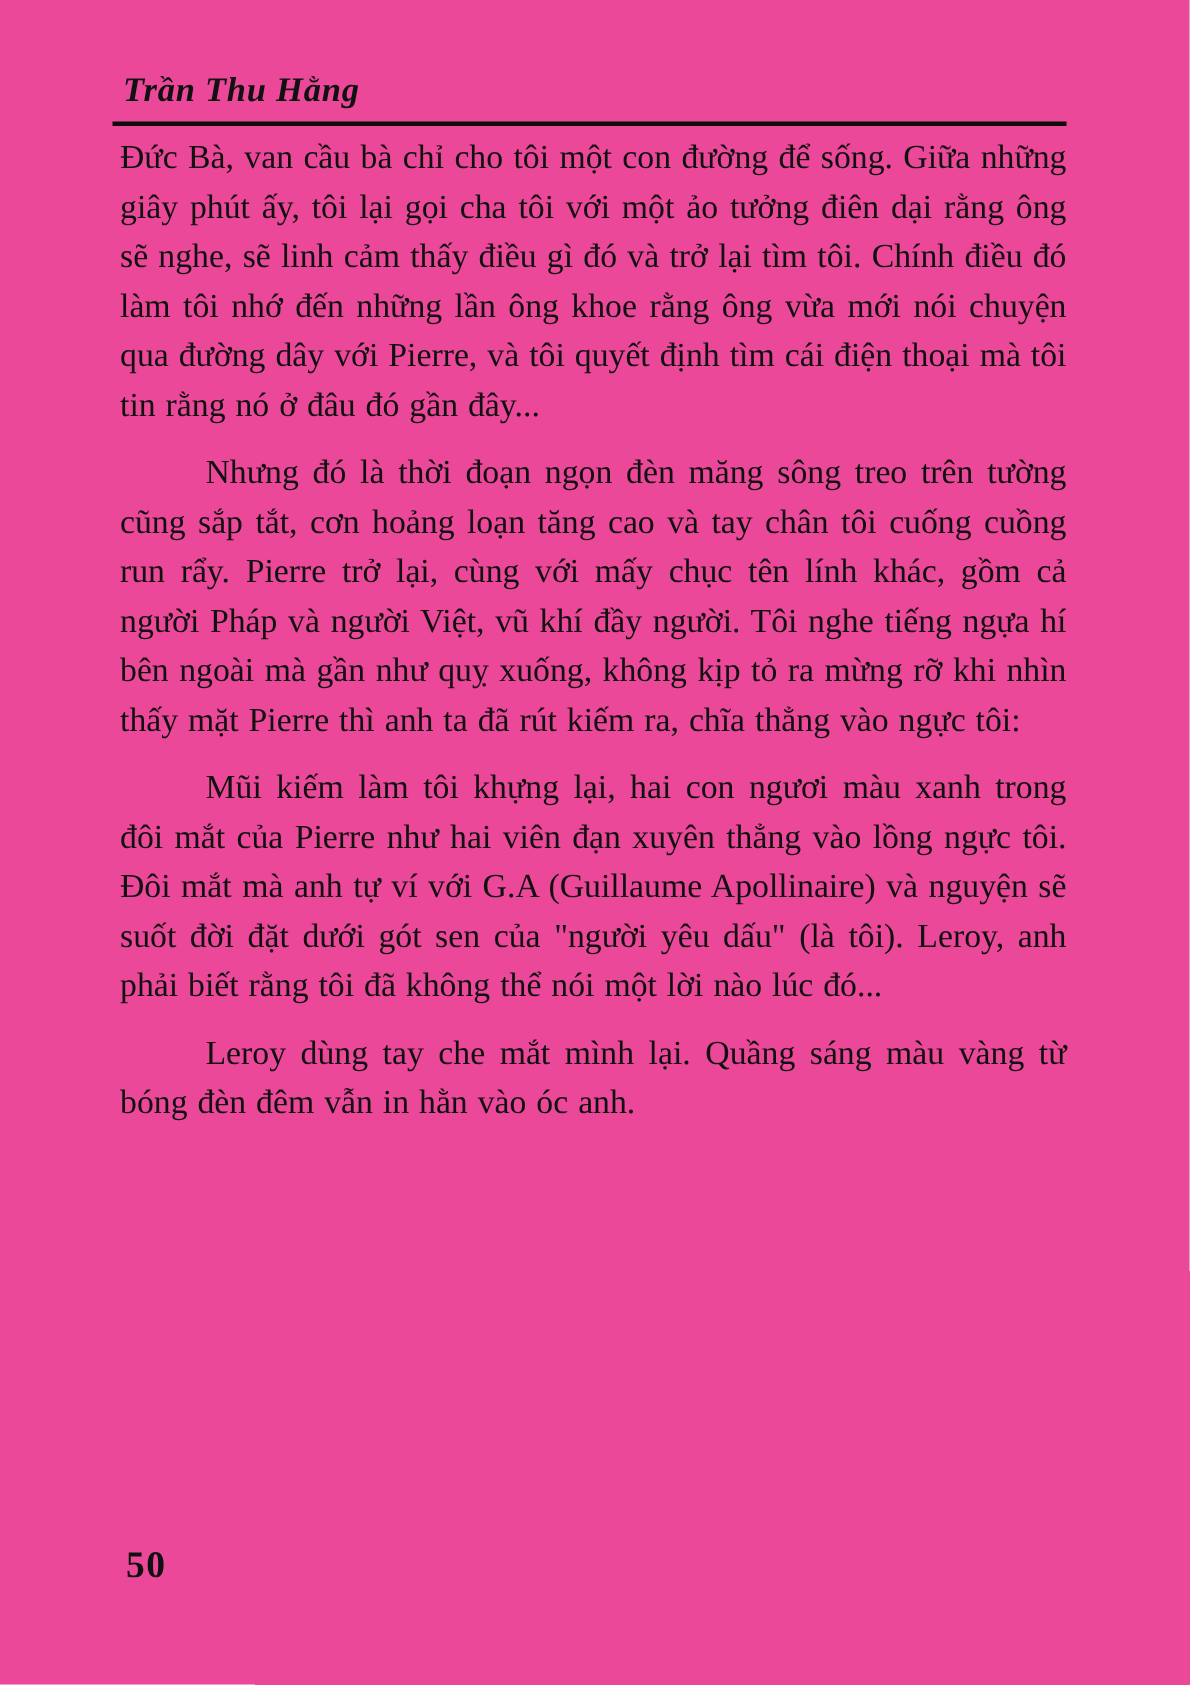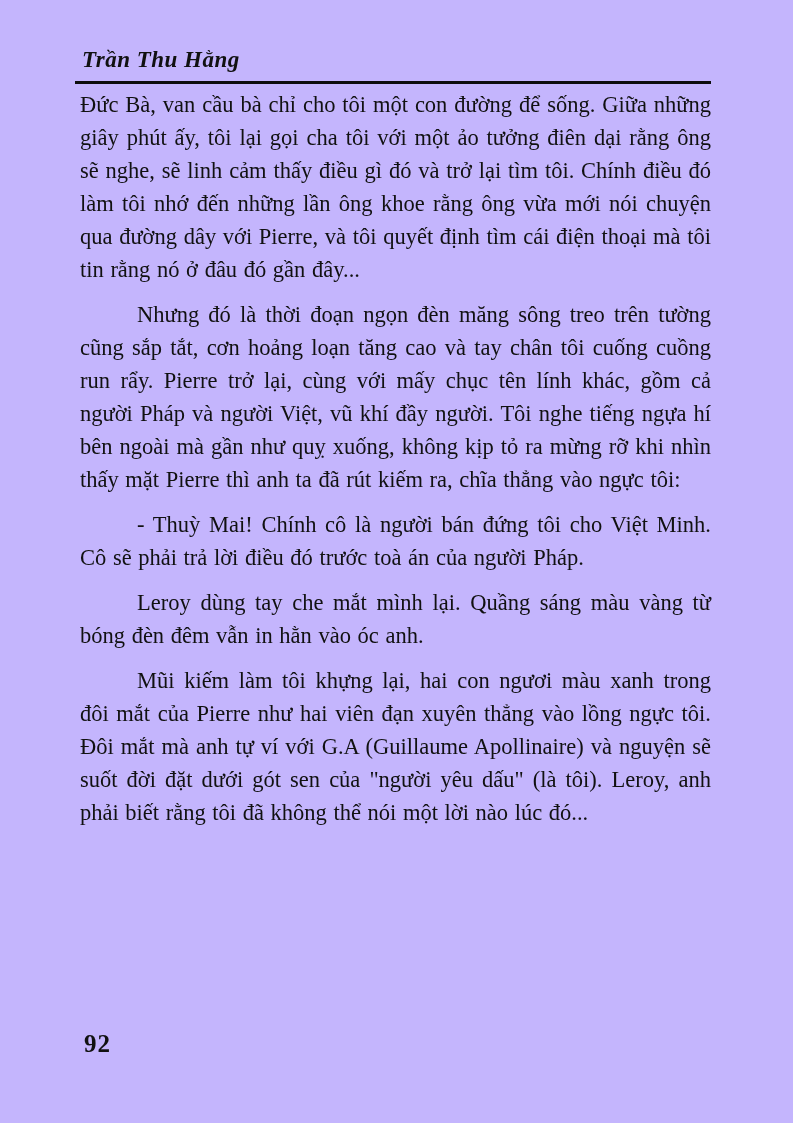--- a/index.html
+++ b/index.html
@@ -5,21 +5,21 @@
   html, body {
     margin: 0;
     padding: 0;
     background: #e8e8e8;
   }
   .page {
     position: relative;
     width: 793px;
     height: 1123px;
     margin: 0 auto;
-    background: #c4b5fd;
+    background: #ec4899;
     color: #111;
     font-family: "Liberation Serif", "DejaVu Serif", serif;
     overflow: hidden;
     box-sizing: border-box;
     padding: 46px 56px 0 80px;
   }
   .page-header {
     margin: 0;
   }
   .author-name {
@@ -71,22 +71,21 @@
 
   <div class="page-header">
     <span class="author-name">Trần Thu Hằng</span>
     <div class="header-rule"></div>
   </div>
 
   <div class="page-body" id="body-container">
 
   <p class="para">Đức Bà, van cầu bà chỉ cho tôi một con đường để sống. Giữa những giây phút ấy, tôi lại gọi cha tôi với một ảo tưởng điên dại rằng ông sẽ nghe, sẽ linh cảm thấy điều gì đó và trở lại tìm tôi. Chính điều đó làm tôi nhớ đến những lần ông khoe rằng ông vừa mới nói chuyện qua đường dây với Pierre, và tôi quyết định tìm cái điện thoại mà tôi tin rằng nó ở đâu đó gần đây...</p>
       <p class="para indent">Nhưng đó là thời đoạn ngọn đèn măng sông treo trên tường cũng sắp tắt, cơn hoảng loạn tăng cao và tay chân tôi cuống cuồng run rẩy. Pierre trở lại, cùng với mấy chục tên lính khác, gồm cả người Pháp và người Việt, vũ khí đầy người. Tôi nghe tiếng ngựa hí bên ngoài mà gần như quỵ xuống, không kịp tỏ ra mừng rỡ khi nhìn thấy mặt Pierre thì anh ta đã rút kiếm ra, chĩa thẳng vào ngực tôi:</p>
-      <p class="para indent">- Thuỳ Mai! Chính cô là người bán đứng tôi cho Việt Minh. Cô sẽ phải trả lời điều đó trước toà án của người Pháp.</p>
+      <p class="para indent">Mũi kiếm làm tôi khựng lại, hai con ngươi màu xanh trong đôi mắt của Pierre như hai viên đạn xuyên thẳng vào lồng ngực tôi. Đôi mắt mà anh tự ví với G.A (Guillaume Apollinaire) và nguyện sẽ suốt đời đặt dưới gót sen của "người yêu dấu" (là tôi). Leroy, anh phải biết rằng tôi đã không thể nói một lời nào lúc đó...</p>
       <p class="para indent">Leroy dùng tay che mắt mình lại. Quầng sáng màu vàng từ bóng đèn đêm vẫn in hằn vào óc anh.</p>
-      <p class="para indent">Mũi kiếm làm tôi khựng lại, hai con ngươi màu xanh trong đôi mắt của Pierre như hai viên đạn xuyên thẳng vào lồng ngực tôi. Đôi mắt mà anh tự ví với G.A (Guillaume Apollinaire) và nguyện sẽ suốt đời đặt dưới gót sen của "người yêu dấu" (là tôi). Leroy, anh phải biết rằng tôi đã không thể nói một lời nào lúc đó...</p>
     </div>
 
   <div class="page-footer">
-    <span class="page-number">92</span>
+    <span class="page-number">50</span>
   </div>
 
 </div>
 
 </body></html>

